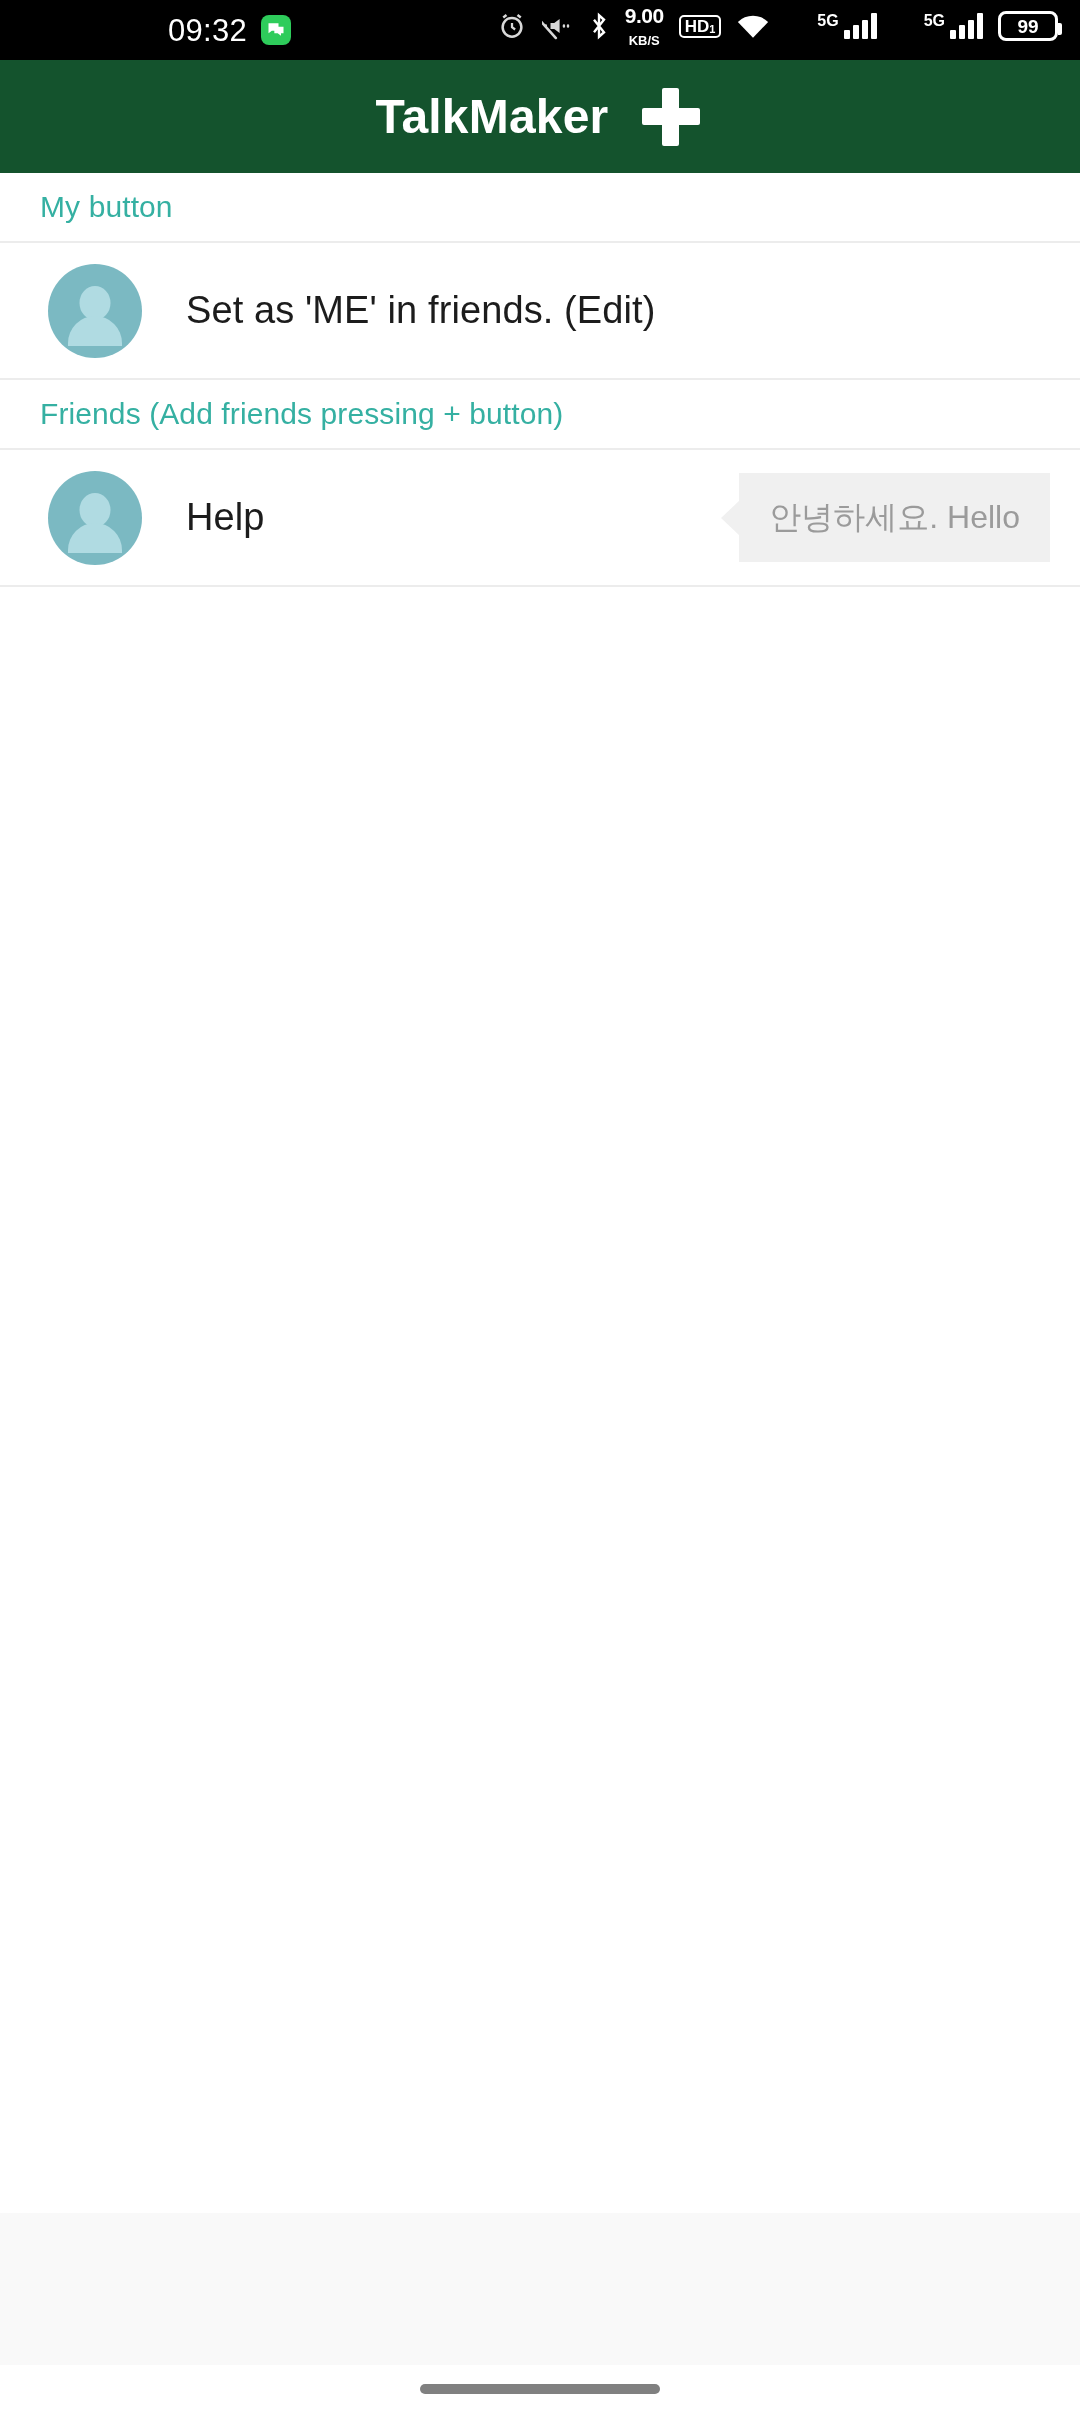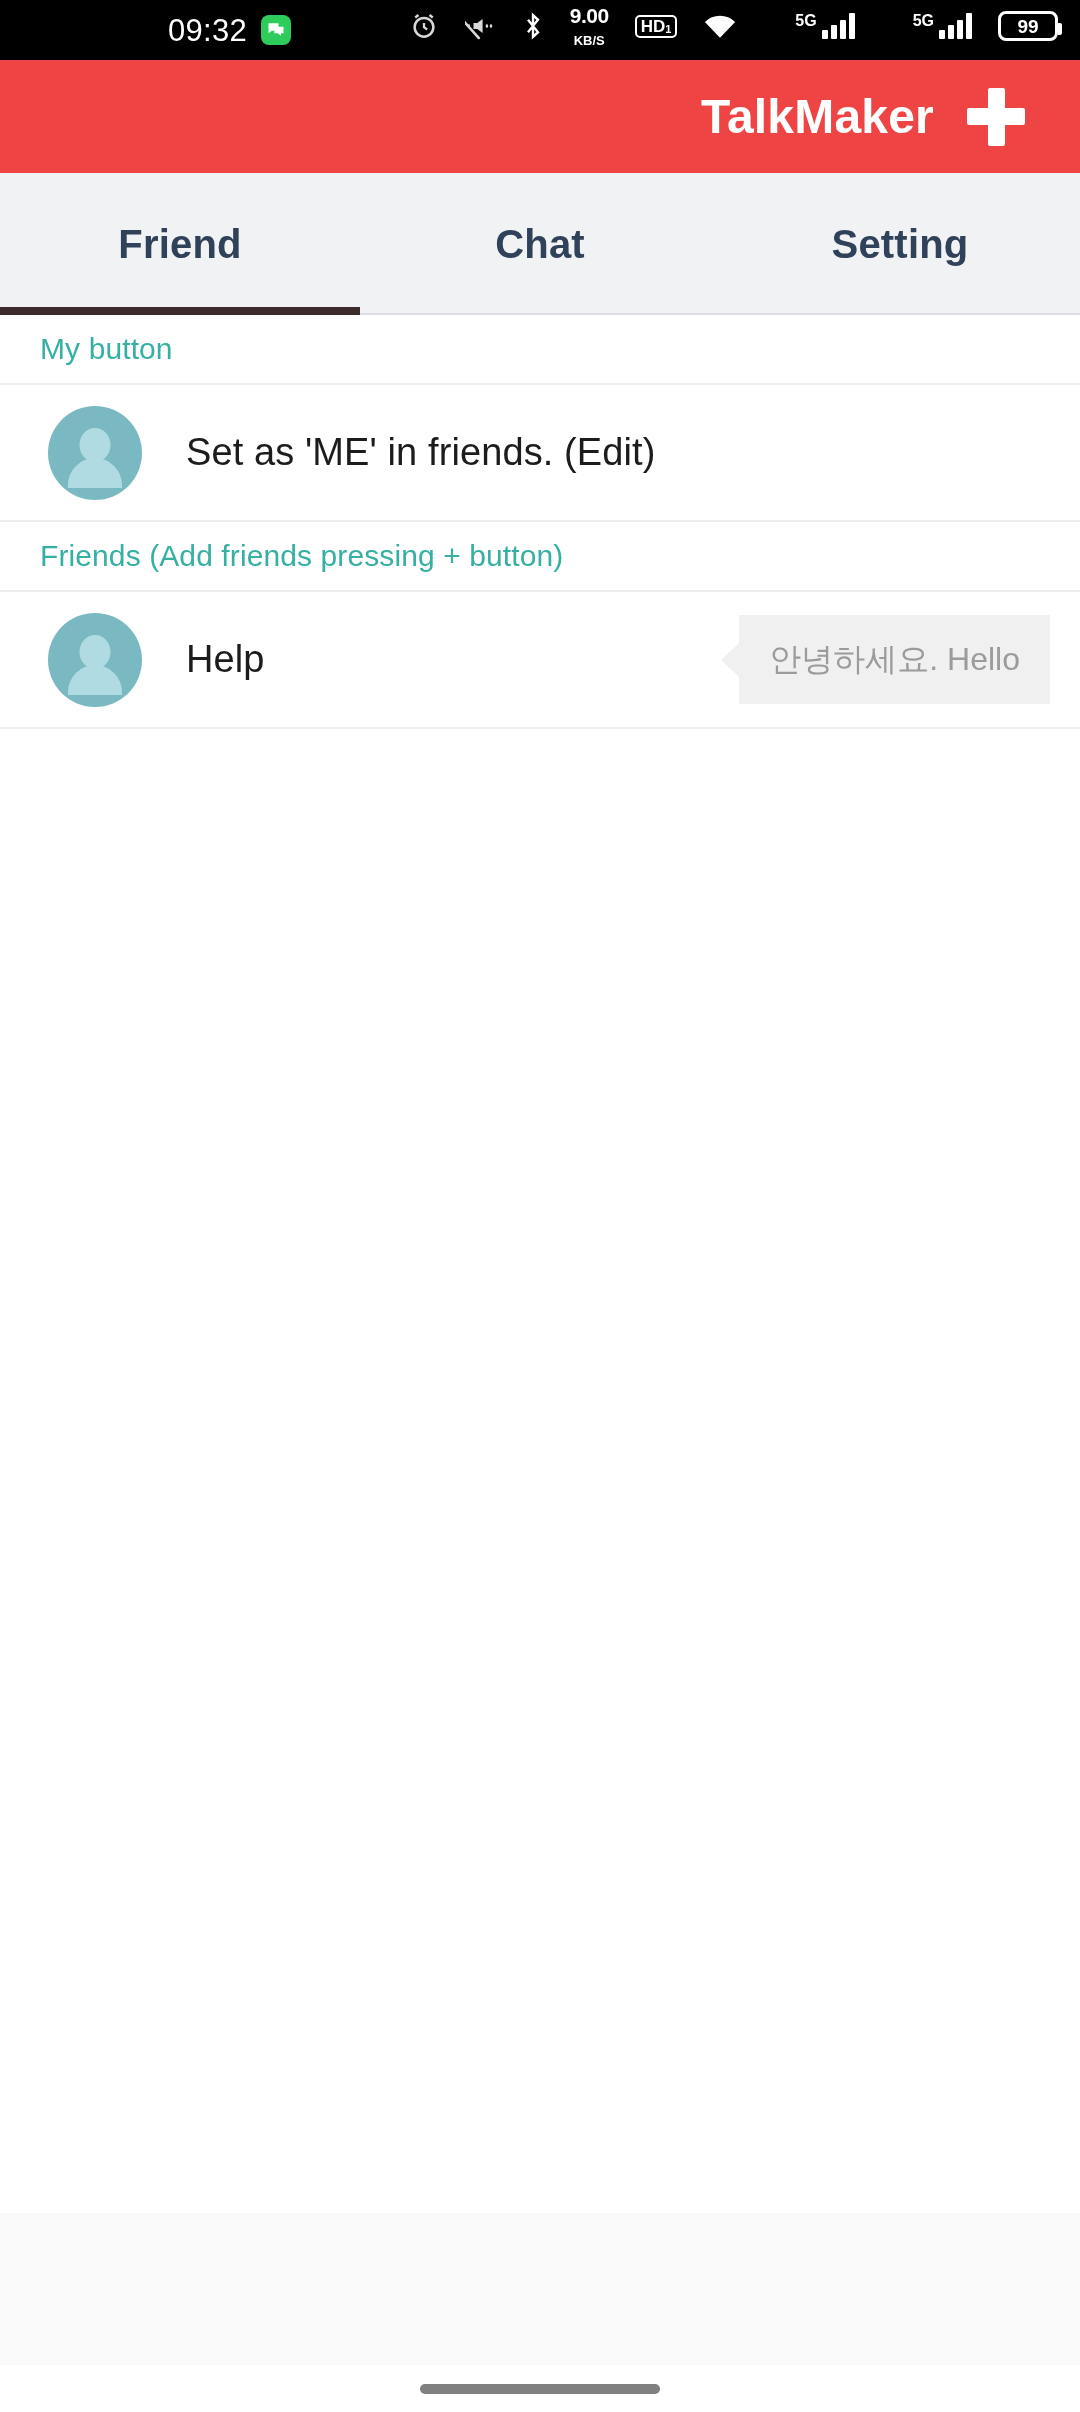--- a/index.html
+++ b/index.html
@@ -30,21 +30,21 @@
     font-size:31px; font-weight:normal; color:#ffffff;
     letter-spacing:0.3px; line-height:1;
   }
   .sb-msg-icon {
     width:30px; height:30px; border-radius:8px; background:#2ecc5b;
     display:flex; align-items:center; justify-content:center;
   }
   .sb-msg-icon svg { width:20px; height:20px; display:block; }
   .sb-right {
     position:absolute; right:22px; top:0; height:52px;
-    display:flex; align-items:center; gap:26px;
+    display:flex; align-items:center; gap:15px;
   }
   .sb-ic { display:flex; align-items:center; justify-content:center; }
   .sb-ic svg { display:block; }
   .sb-speed {
     display:flex; flex-direction:column; align-items:center;
     justify-content:center; line-height:1; color:#ffffff;
   }
   .sb-speed .v { font-size:21px; font-weight:bold; letter-spacing:-0.5px; }
   .sb-speed .u { font-size:13px; font-weight:bold; margin-top:8px; }
   .sb-hd {
@@ -69,22 +69,22 @@
     position:relative;
   }
   .batt::after {
     content:""; position:absolute; right:-7px; top:9px;
     width:4px; height:12px; background:#ffffff; border-radius:0 2px 2px 0;
   }
   .batt span { font-size:19px; font-weight:bold; color:#ffffff; line-height:1; }
 
   
   .appbar {
-    flex:0 0 113px; background:#ef4444;
-    display:flex; align-items:center; justify-content:flex-end;
+    flex:0 0 113px; background:#14532d;
+    display:flex; align-items:center; justify-content:center;
     padding:0 46px 0 50px;
     gap:24px;
   }
   .app-title {
     color:#ffffff; font-size:48px; font-weight:bold; letter-spacing:0.2px;
   }
   .add-btn {
     width:76px; height:76px; position:relative; cursor:pointer;
     display:flex; align-items:center; justify-content:center;
   }
@@ -259,31 +259,20 @@
         <span>99</span>
       </div>
     </div>
   </div>
 
   <div class="appbar">
     <div class="app-title">TalkMaker</div>
     <div class="add-btn"></div>
   </div>
 
-  <div class="tabs">
-    <div class="tab active">
-      <span>Friend</span>
-    </div>
-    <div class="tab">
-      <span>Chat</span>
-    </div>
-    <div class="tab">
-      <span>Setting</span>
-    </div>
-  </div>
 
   <div class="content">
 
     <div class="section-header">
       <span>My button</span>
     </div>
 
     <div class="row">
       <div class="avatar">
         <span class="head"></span>

